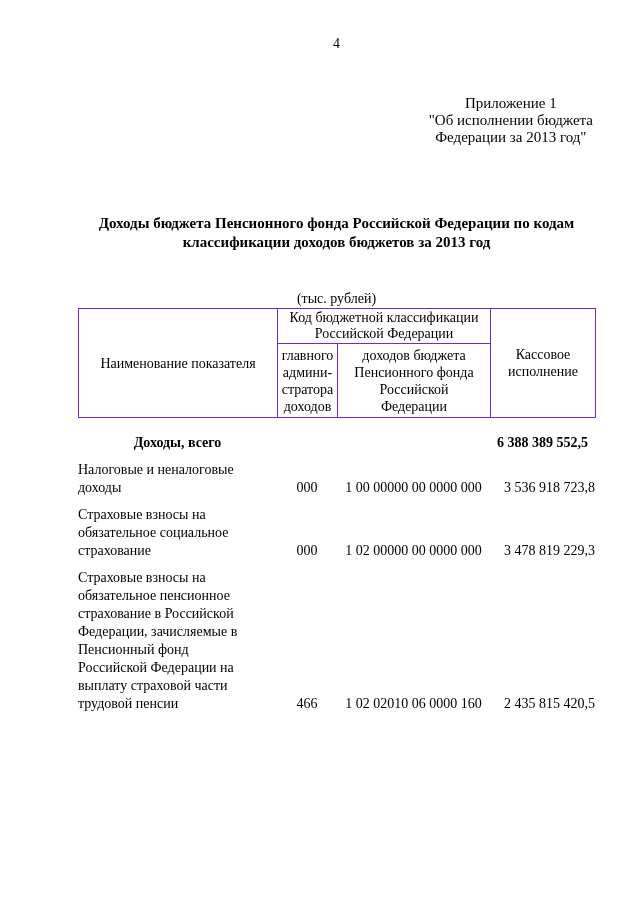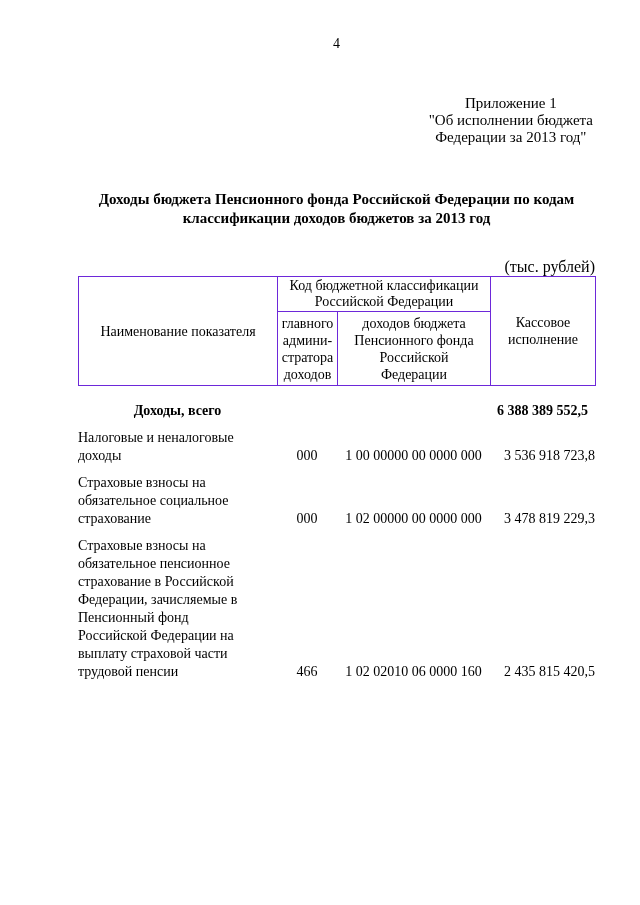--- a/index.html
+++ b/index.html
@@ -29,31 +29,31 @@
   .appendix {
     margin-top: 42px;
     margin-left: auto;
     margin-right: 2px;
     width: max-content;
     text-align: center;
     font-size: 15px;
     line-height: 17px;
   }
   .doc-title {
-    margin-top: 44px;
+    margin-top: 68px;
     text-align: center;
     font-weight: bold;
     font-size: 15px;
     line-height: 19px;
     white-space: pre-line;
   }
   .units-note {
-    margin-top: 30px;
-    text-align: right;
-    font-size: 16px;
+    margin-top: 38px;
+    text-align: center;
+    font-size: 14px;
     line-height: 17px;
   }
   table {
     border-collapse: collapse;
     table-layout: fixed;
     width: 517px;
     font-size: 14px;
   }
   .header-table {
     margin-top: 1px;

